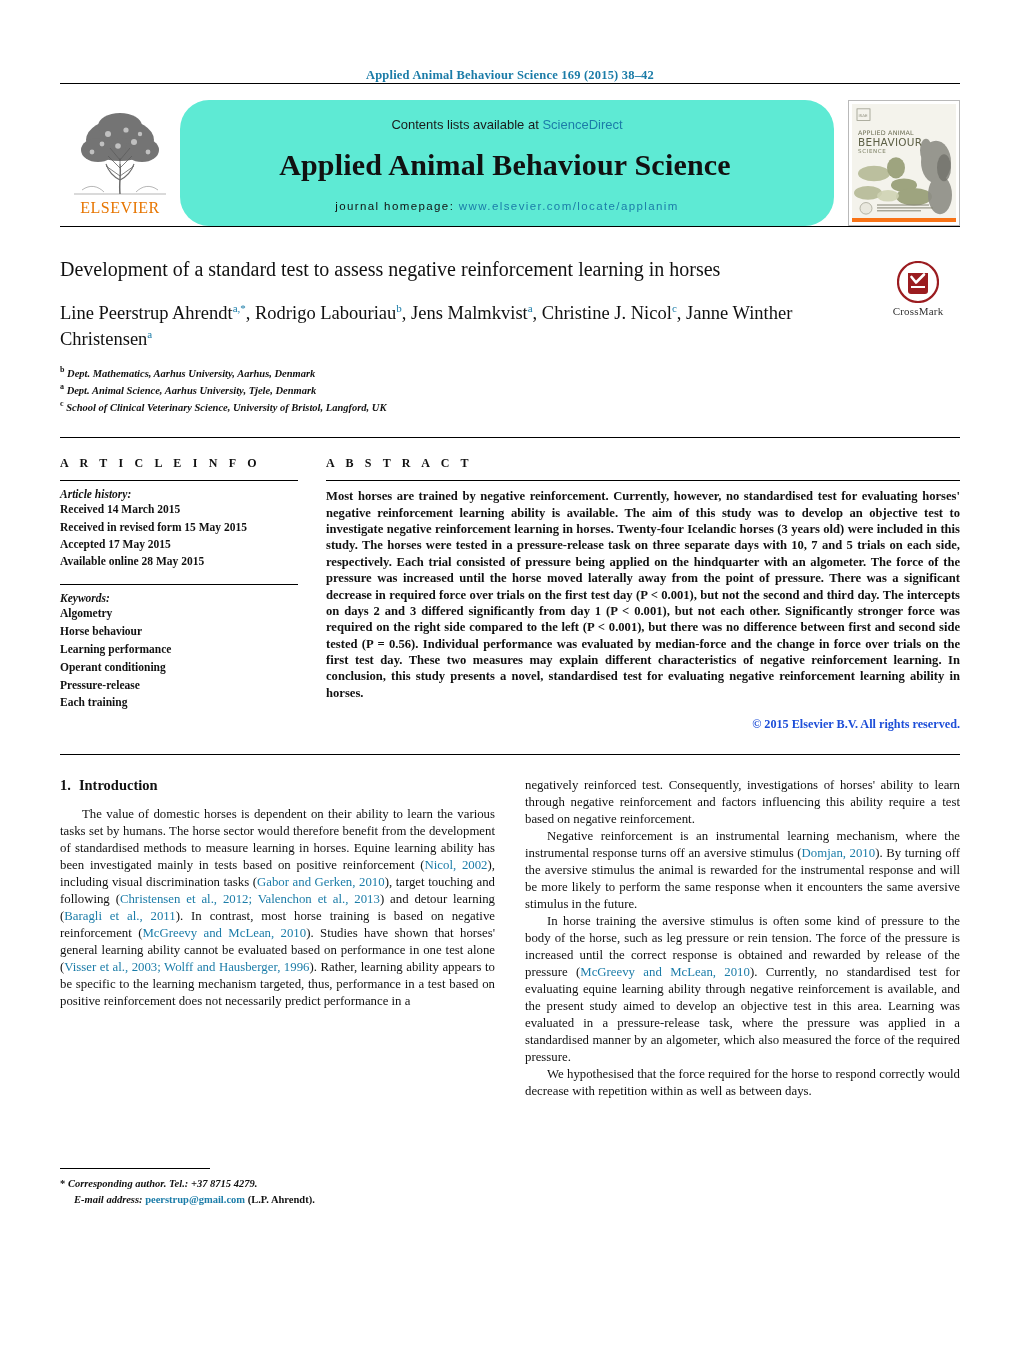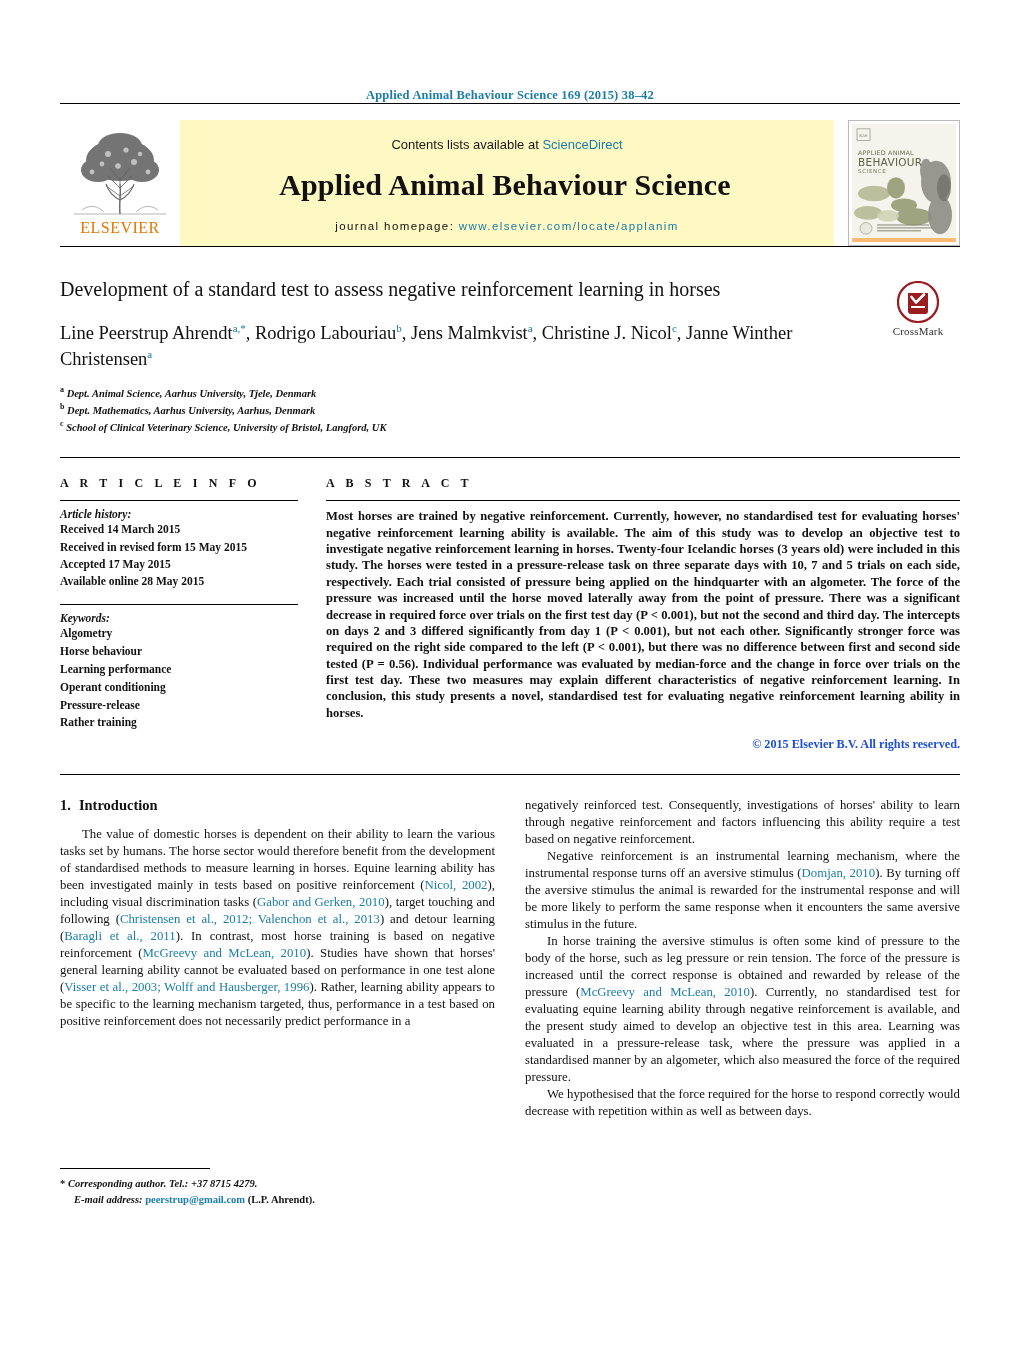--- a/index.html
+++ b/index.html
@@ -15,44 +15,45 @@
   .page { position:relative; width:1020px; height:1351px; padding:0; }
 
   
   .runhead {
     text-align:center;
     color:#1b7ca8;
     font-family:"Liberation Serif", serif;
     font-weight:bold;
     font-size:12.5px;
     letter-spacing:.2px;
-    padding-top:88px;
+    padding-top:68px;
   }
 
   
   .banner-wrap { margin:16px 60px 0 60px; display:flex; align-items:stretch; }
   .banner-rule-top { border-top:1.6px solid #000; margin:0 60px; }
   .elsevier-box {
     width:120px; flex:0 0 120px;
     display:flex; flex-direction:column; justify-content:flex-start;
     align-items:center; padding-top:6px;
   }
   .tree-svg { display:block; }
   .elsevier-word {
     font-family:"Liberation Serif", serif;
     font-size:16px; letter-spacing:.5px; color:#2b2b2b;
     margin-top:1px;
   }
   .banner-center {
     flex:1 1 auto;
-    background:#fef9c3;
+    background:#5eead4;
     display:flex; flex-direction:column;
     align-items:center; justify-content:center;
     padding:10px 0 8px 0;
     min-height:118px;
+    border-radius:29px;
   }
   .contents-line { font-size:13px; color:#1a1a1a; font-family:"Liberation Sans", sans-serif; }
   .contents-line .sd { color:#1b7ca8; }
   .journal-title {
     font-family:"Liberation Serif", serif;
     font-size:30px;
     color:#111;
     margin:16px 4px 18px 0;
     letter-spacing:.2px;
     font-weight:bold;
@@ -65,21 +66,21 @@
   }
   .homepage-line .url { color:#1b7ca8; }
   .cover-box {
     width:112px; flex:0 0 112px;
     margin-left:14px;
     border:1px solid #b9b9b9;
     background:#fff;
     padding:3px;
     display:flex;
   }
-  .cover-inner { width:100%; position:relative; overflow:hidden; background:#fdba74; }
+  .cover-inner { width:100%; position:relative; overflow:hidden; background:#f97316; }
 
   .banner-rule-bottom { border-bottom:1.6px solid #000; margin:0 60px; }
 
   
   .titleblock { margin:30px 60px 0 60px; position:relative; }
   .art-title {
     font-family:"Liberation Serif", serif;
     font-size:20px; line-height:1.22;
     font-weight:normal; color:#111;
     margin:0; width:790px;
@@ -287,22 +288,22 @@
         <path d="M11 12 h20 v18 a3 3 0 0 1 -3 3 h-14 a3 3 0 0 1 -3 -3 z" fill="#9b1c20"></path>
         <path d="M14.5 16 l4.5 5.5 l8 -8" fill="none" stroke="#ffffff" stroke-width="2.6" stroke-linecap="round" stroke-linejoin="round"></path>
         <rect x="14" y="25" width="14" height="2" fill="#ffffff"></rect>
       </svg>
       <div class="cm-text">CrossMark</div>
     </div>
 
     <div class="authors">Line Peerstrup Ahrendt<sup>a,*</sup>, Rodrigo Labouriau<sup>b</sup>, Jens Malmkvist<sup>a</sup>, Christine J. Nicol<sup>c</sup>, Janne Winther Christensen<sup>a</sup></div>
 
     <div class="affils">
+      <div class="affil"><sup>b</sup> <span>Dept. Mathematics, Aarhus University, Aarhus, Denmark</span></div>
       <div class="affil"><sup>a</sup> <span>Dept. Animal Science, Aarhus University, Tjele, Denmark</span></div>
-      <div class="affil"><sup>b</sup> <span>Dept. Mathematics, Aarhus University, Aarhus, Denmark</span></div>
       <div class="affil"><sup>c</sup> <span>School of Clinical Veterinary Science, University of Bristol, Langford, UK</span></div>
     </div>
   </div>
 
   <div class="rule-thin"></div>
 
   <div class="infoabs">
     <div class="col-info">
       <div class="secthead">A R T I C L E   I N F O</div>
       <div class="hrule"></div>
@@ -312,21 +313,21 @@
       <div class="info-line">Accepted 17 May 2015</div>
       <div class="info-line">Available online 28 May 2015</div>
 
       <div class="hrule-light"></div>
       <div class="info-label">Keywords:</div>
       <div class="kw-line">Algometry</div>
       <div class="kw-line">Horse behaviour</div>
       <div class="kw-line">Learning performance</div>
       <div class="kw-line">Operant conditioning</div>
       <div class="kw-line">Pressure-release</div>
-      <div class="kw-line">Rather training</div>
+      <div class="kw-line">Each training</div>
     </div>
 
     <div class="col-abs">
       <div class="secthead">A B S T R A C T</div>
       <div class="hrule"></div>
       <div class="abstract-body">Most horses are trained by negative reinforcement. Currently, however, no standardised test for evaluating horses' negative reinforcement learning ability is available. The aim of this study was to develop an objective test to investigate negative reinforcement learning in horses. Twenty-four Icelandic horses (3 years old) were included in this study. The horses were tested in a pressure-release task on three separate days with 10, 7 and 5 trials on each side, respectively. Each trial consisted of pressure being applied on the hindquarter with an algometer. The force of the pressure was increased until the horse moved laterally away from the point of pressure. There was a significant decrease in required force over trials on the first test day (P &lt; 0.001), but not the second and third day. The intercepts on days 2 and 3 differed significantly from day 1 (P &lt; 0.001), but not each other. Significantly stronger force was required on the right side compared to the left (P &lt; 0.001), but there was no difference between first and second side tested (P = 0.56). Individual performance was evaluated by median-force and the change in force over trials on the first test day. These two measures may explain different characteristics of negative reinforcement learning. In conclusion, this study presents a novel, standardised test for evaluating negative reinforcement learning ability in horses.</div>
       <div class="copyright">© 2015 Elsevier B.V. All rights reserved.</div>
     </div>
   </div>
 

